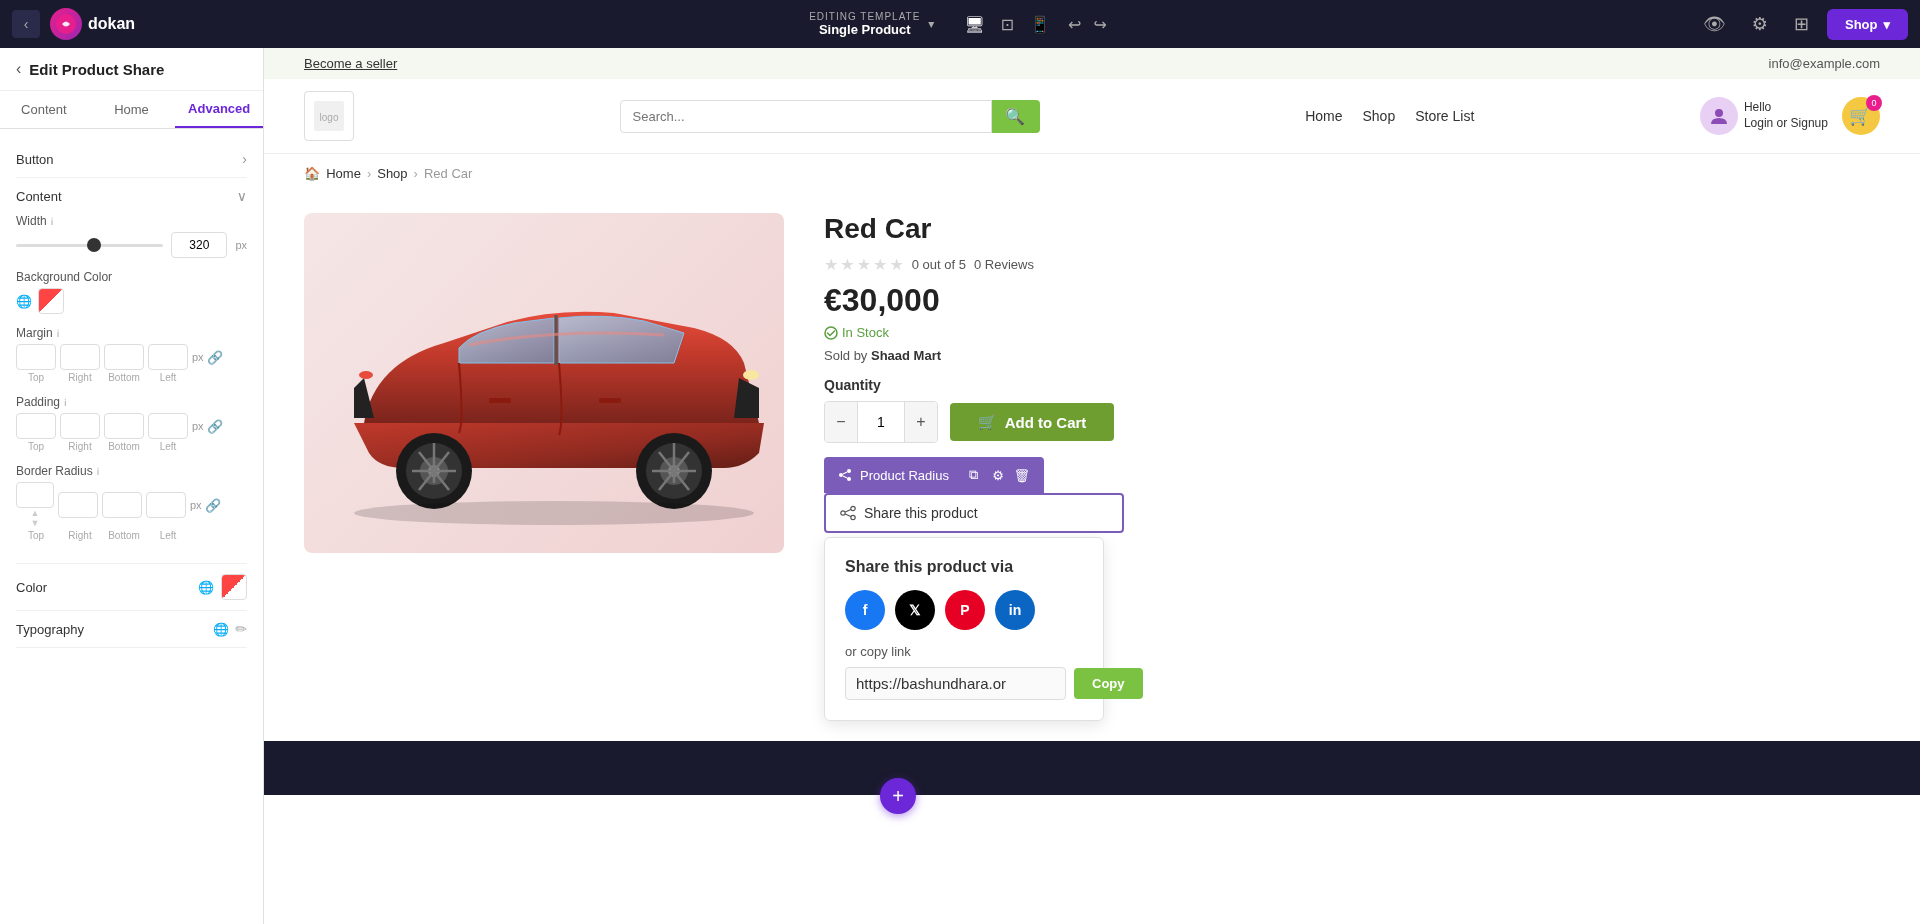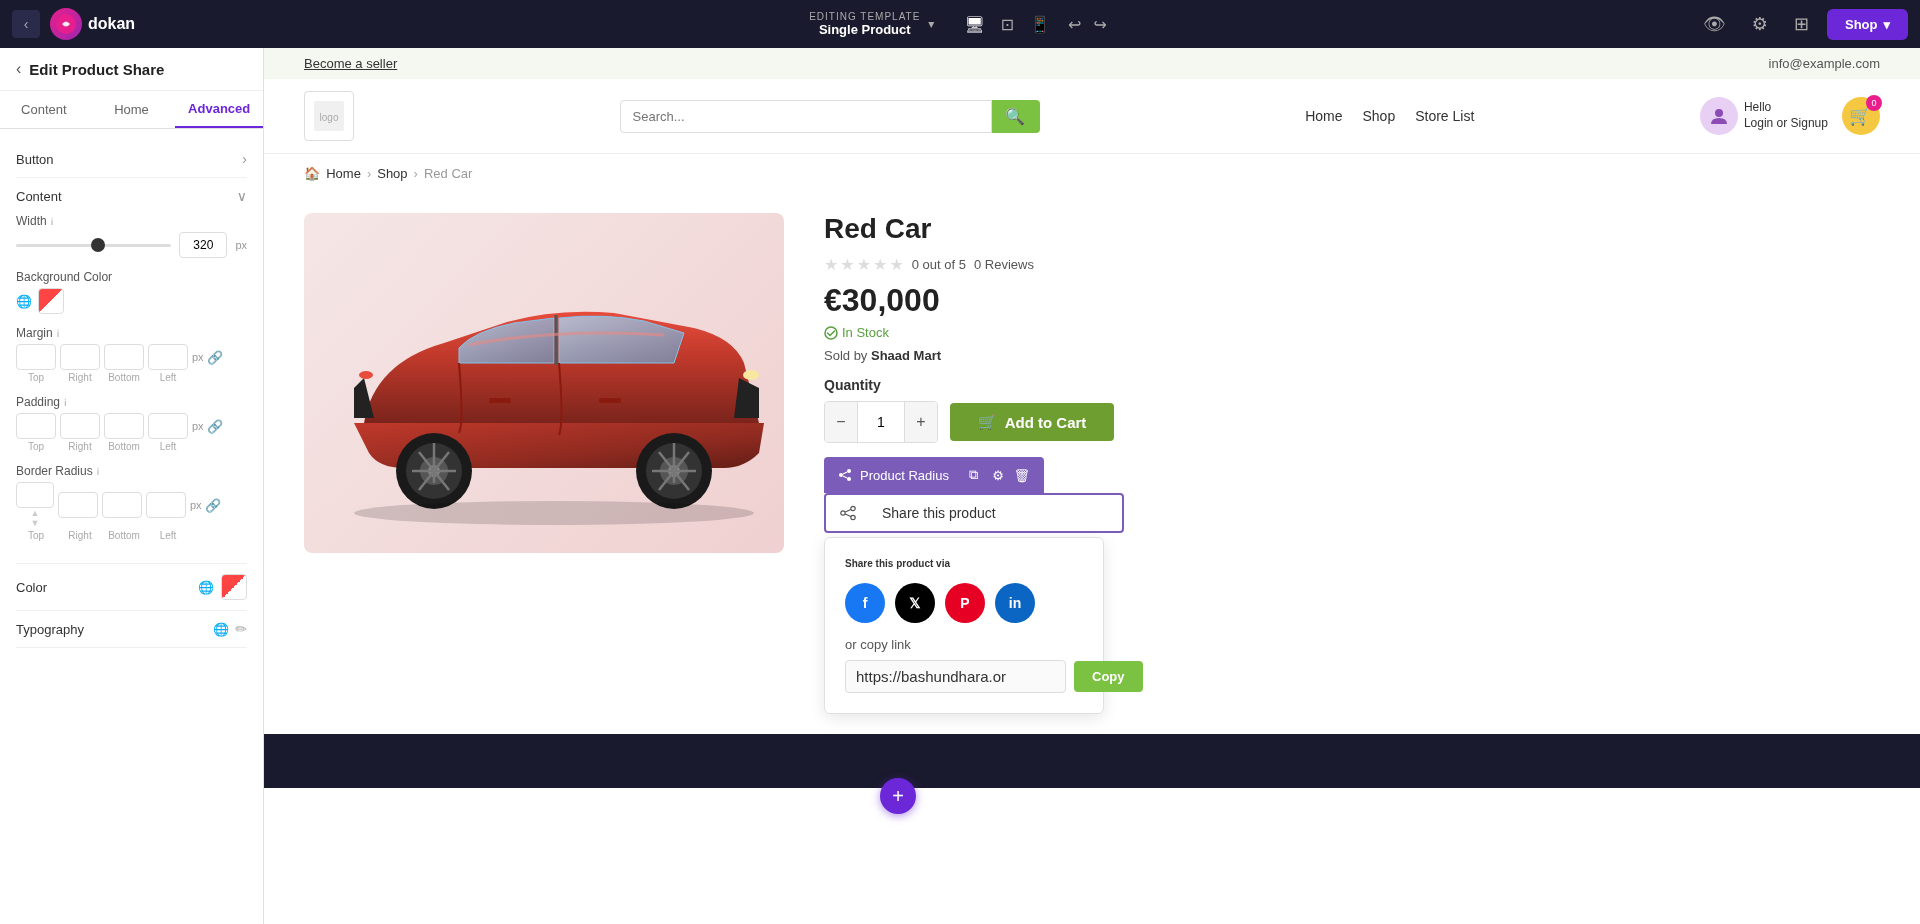--- a/index.html
+++ b/index.html
@@ -43,21 +43,21 @@
     .section-label { font-size: 13px; color: #333; font-weight: 500; }
     .section-arrow { color: #999; font-size: 14px; }
     .section-row-open { padding: 10px 0; border-bottom: 1px solid #f0f0f0; }
     .section-row-header { display: flex; align-items: center; justify-content: space-between; margin-bottom: 10px; }
     .control-group { margin-bottom: 12px; }
     .control-label { font-size: 12px; color: #555; margin-bottom: 4px; display: flex; align-items: center; gap: 4px; }
     .control-label-icon { font-size: 10px; color: #aaa; }
     .slider-row { display: flex; align-items: center; gap: 8px; }
     .slider { flex: 1; -webkit-appearance: none; height: 3px; background: #ddd; border-radius: 2px; outline: none; }
     .slider::-webkit-slider-thumb { -webkit-appearance: none; width: 14px; height: 14px; border-radius: 50%; background: #333; cursor: pointer; }
-    .input-number { width: 48px; height: 26px; border: 1px solid #ddd; border-radius: 4px; text-align: center; font-size: 12px; padding: 2px; }
+    .input-number { width: 56px; height: 26px; border: 1px solid #ddd; border-radius: 4px; text-align: center; font-size: 12px; padding: 2px; }
     .unit-label { font-size: 11px; color: #999; }
     .color-row { display: flex; align-items: center; gap: 6px; }
     .color-globe { font-size: 13px; color: #aaa; cursor: pointer; }
     .color-swatch { width: 26px; height: 26px; border-radius: 4px; background: linear-gradient(135deg, #f44 50%, #fff 50%); border: 1px solid #ddd; cursor: pointer; }
     .spacing-inputs { display: flex; gap: 4px; align-items: center; }
     .spacing-input { width: 40px; height: 26px; border: 1px solid #ddd; border-radius: 4px; text-align: center; font-size: 11px; }
     .spacing-labels { display: flex; gap: 4px; margin-top: 2px; }
     .spacing-label-text { width: 40px; text-align: center; font-size: 10px; color: #aaa; }
     .link-icon { color: #aaa; cursor: pointer; font-size: 13px; }
 
@@ -112,24 +112,24 @@
     .qty-input { width: 48px; height: 40px; border: none; border-left: 1px solid #ddd; border-right: 1px solid #ddd; text-align: center; font-size: 14px; outline: none; }
     .add-to-cart-btn { background: #6e9e30; color: #fff; border: none; border-radius: 4px; padding: 10px 28px; font-size: 15px; font-weight: 600; cursor: pointer; display: flex; align-items: center; gap: 8px; }
 
     
     .product-share-widget { position: relative; }
     .product-share-bar { display: flex; align-items: center; background: #7b5cb8; color: #fff; border-radius: 4px 4px 0 0; padding: 8px 14px; gap: 8px; font-size: 13px; font-weight: 500; cursor: pointer; width: fit-content; position: relative; }
     .product-share-bar .bar-actions { display: flex; align-items: center; gap: 6px; margin-left: 8px; }
     .share-bar-icon-btn { background: none; border: none; color: #fff; cursor: pointer; font-size: 13px; padding: 2px 4px; }
     .share-bar-delete { background: none; border: none; color: #fff; cursor: pointer; font-size: 13px; }
 
-    .share-this-product-row { display: flex; align-items: center; gap: 26px; border: 2px solid #7b5cb8; padding: 10px 14px; border-radius: 4px; font-size: 14px; color: #333; background: #fff; width: 300px; }
+    .share-this-product-row { display: flex; align-items: center; gap: 8px; border: 2px solid #7b5cb8; padding: 10px 14px; border-radius: 4px; font-size: 14px; color: #333; background: #fff; width: 300px; }
 
     .share-popup { background: #fff; border: 1px solid #e0e0e0; border-radius: 6px; padding: 20px; width: 280px; box-shadow: 0 4px 16px rgba(0,0,0,0.1); margin-top: 4px; }
-    .share-popup-title { font-size: 10px; font-weight: 600; color: #333; margin-bottom: 14px; }
+    .share-popup-title { font-size: 16px; font-weight: 600; color: #333; margin-bottom: 14px; }
     .social-icons-row { display: flex; gap: 10px; margin-bottom: 14px; }
     .social-icon { width: 40px; height: 40px; border-radius: 50%; display: flex; align-items: center; justify-content: center; color: #fff; font-size: 14px; font-weight: 700; cursor: pointer; }
     .social-fb { background: #1877f2; }
     .social-x { background: #000; color: #fff; }
     .social-pin { background: #e60023; }
     .social-li { background: #0a66c2; }
     .copy-link-label { font-size: 13px; color: #555; margin-bottom: 8px; }
     .copy-link-row { display: flex; gap: 8px; align-items: center; }
     .copy-link-input { flex: 1; border: 1px solid #ddd; border-radius: 4px; padding: 7px 10px; font-size: 15px; color: #333; outline: none; background: #fafafa; }
     .copy-btn { background: #7bc142; color: #fff; border: none; border-radius: 4px; padding: 8px 18px; font-size: 13px; font-weight: 600; cursor: pointer; }

